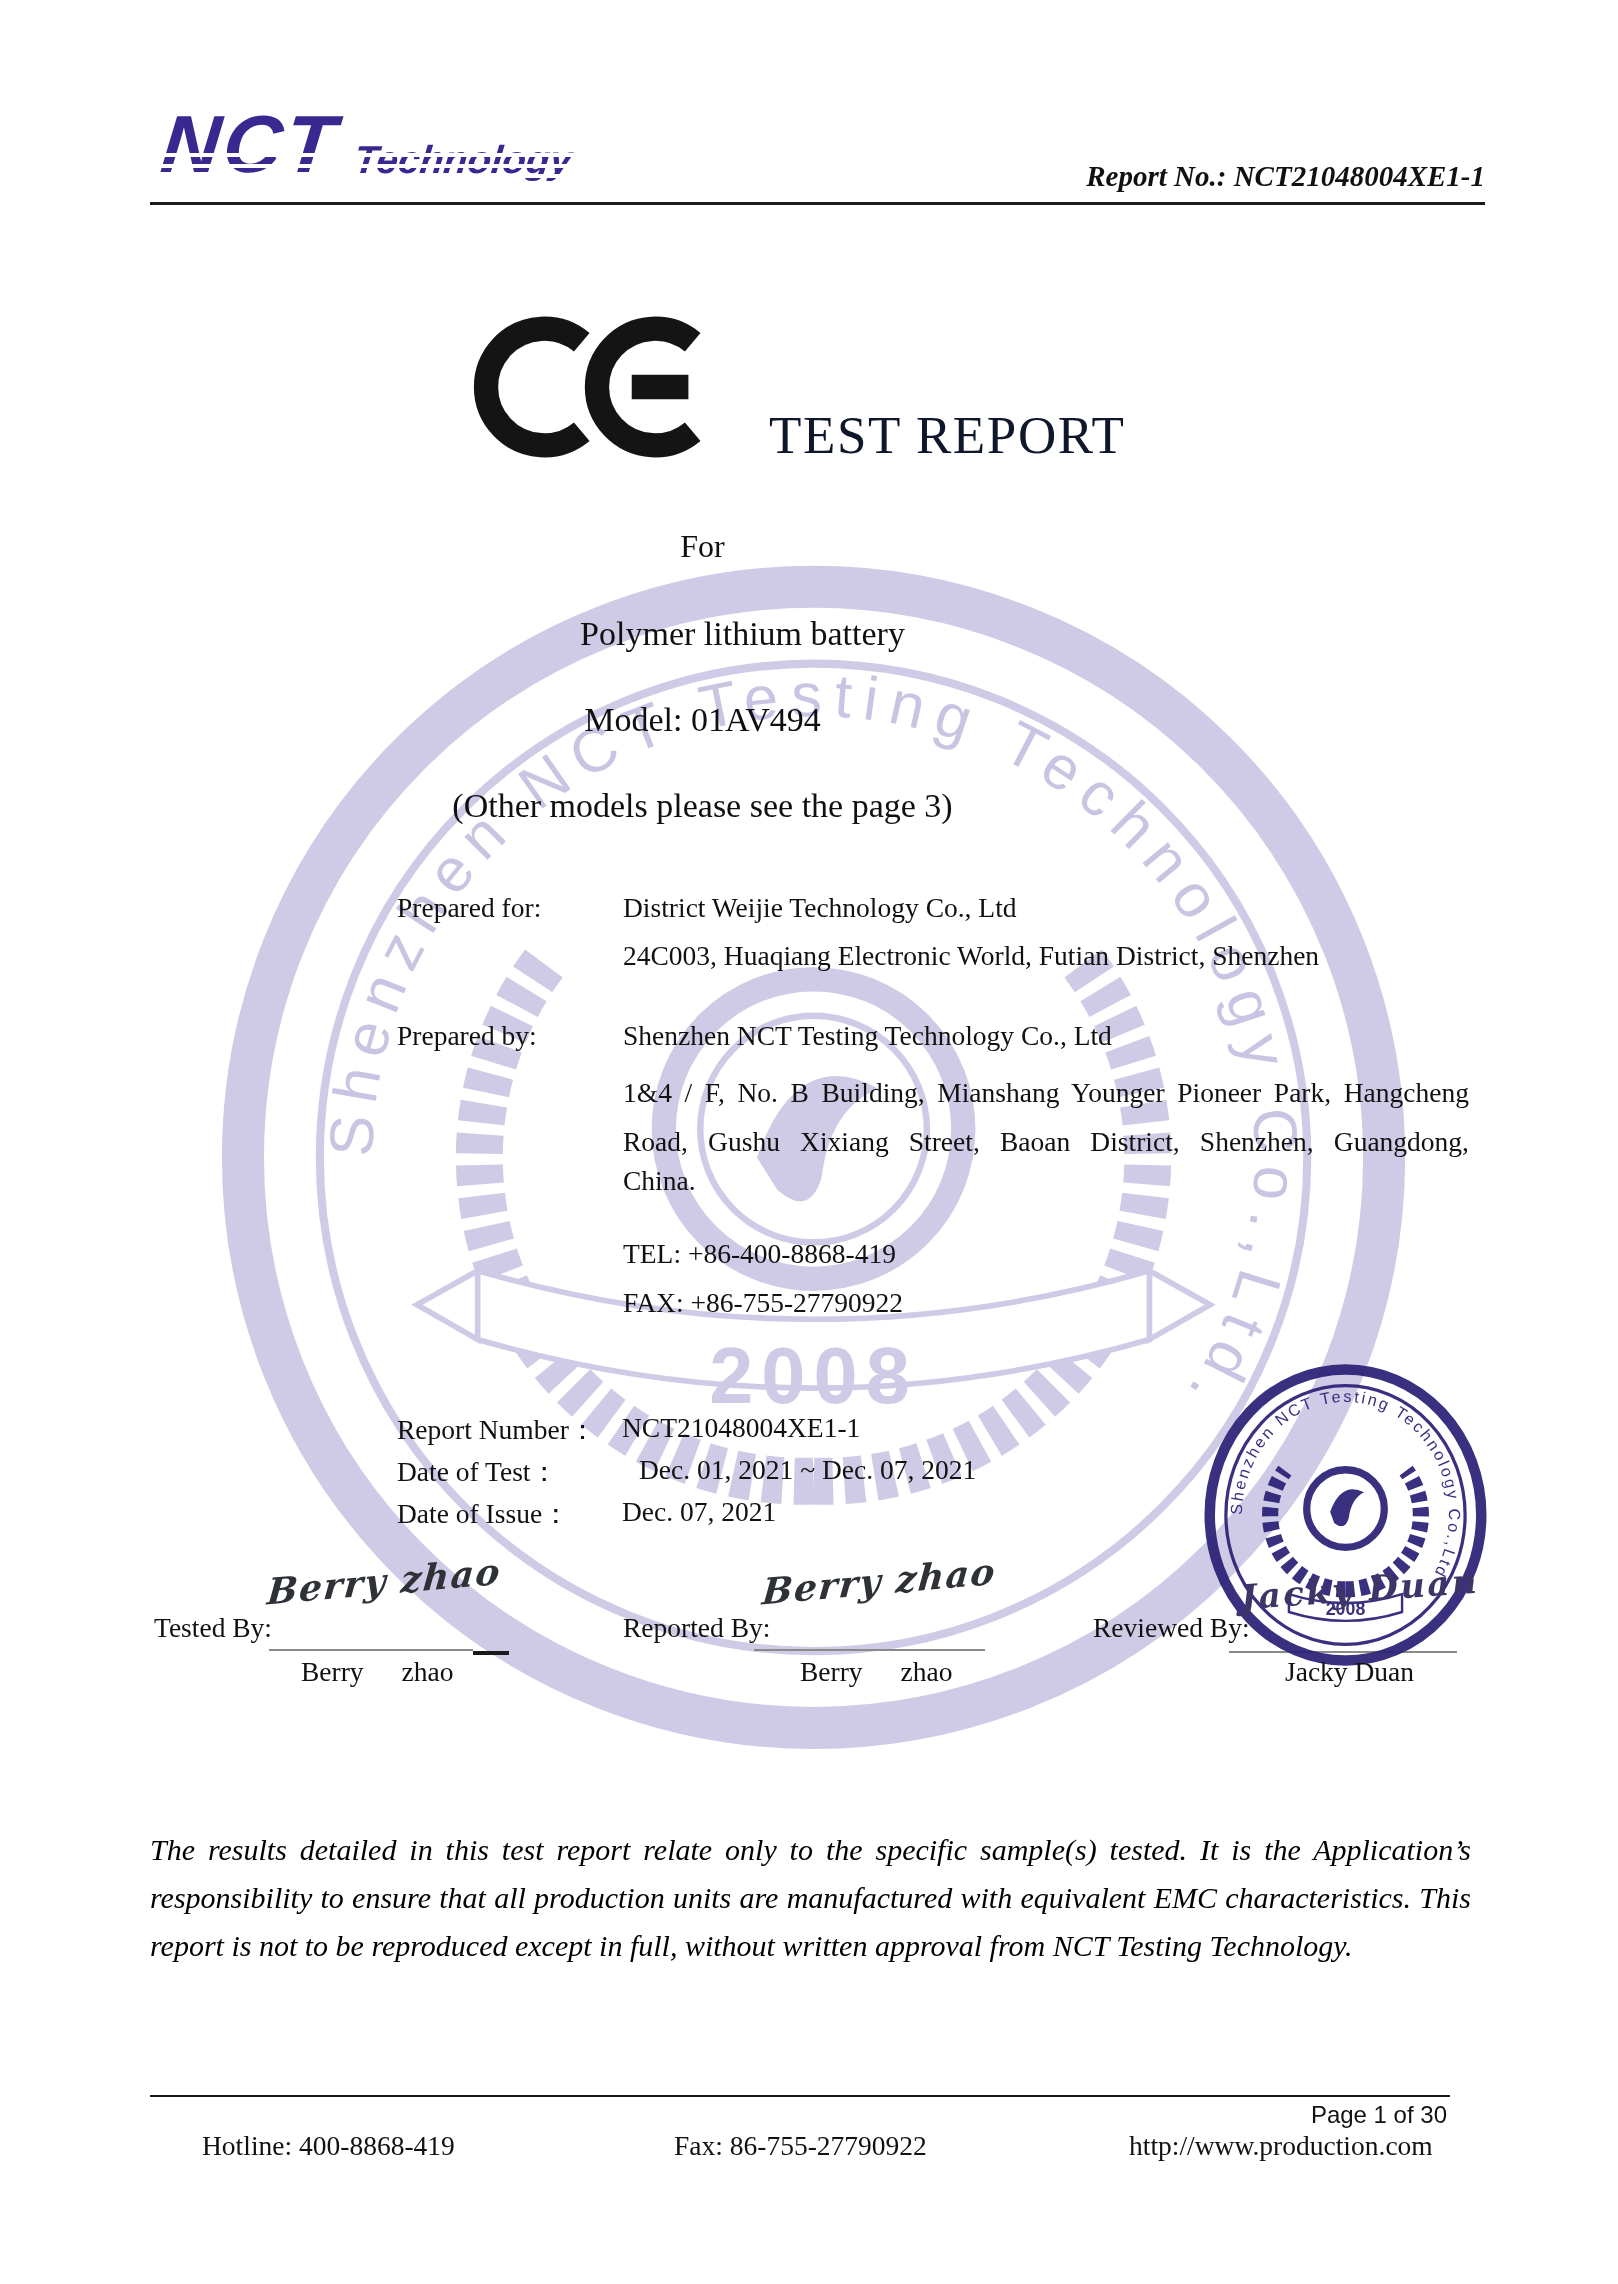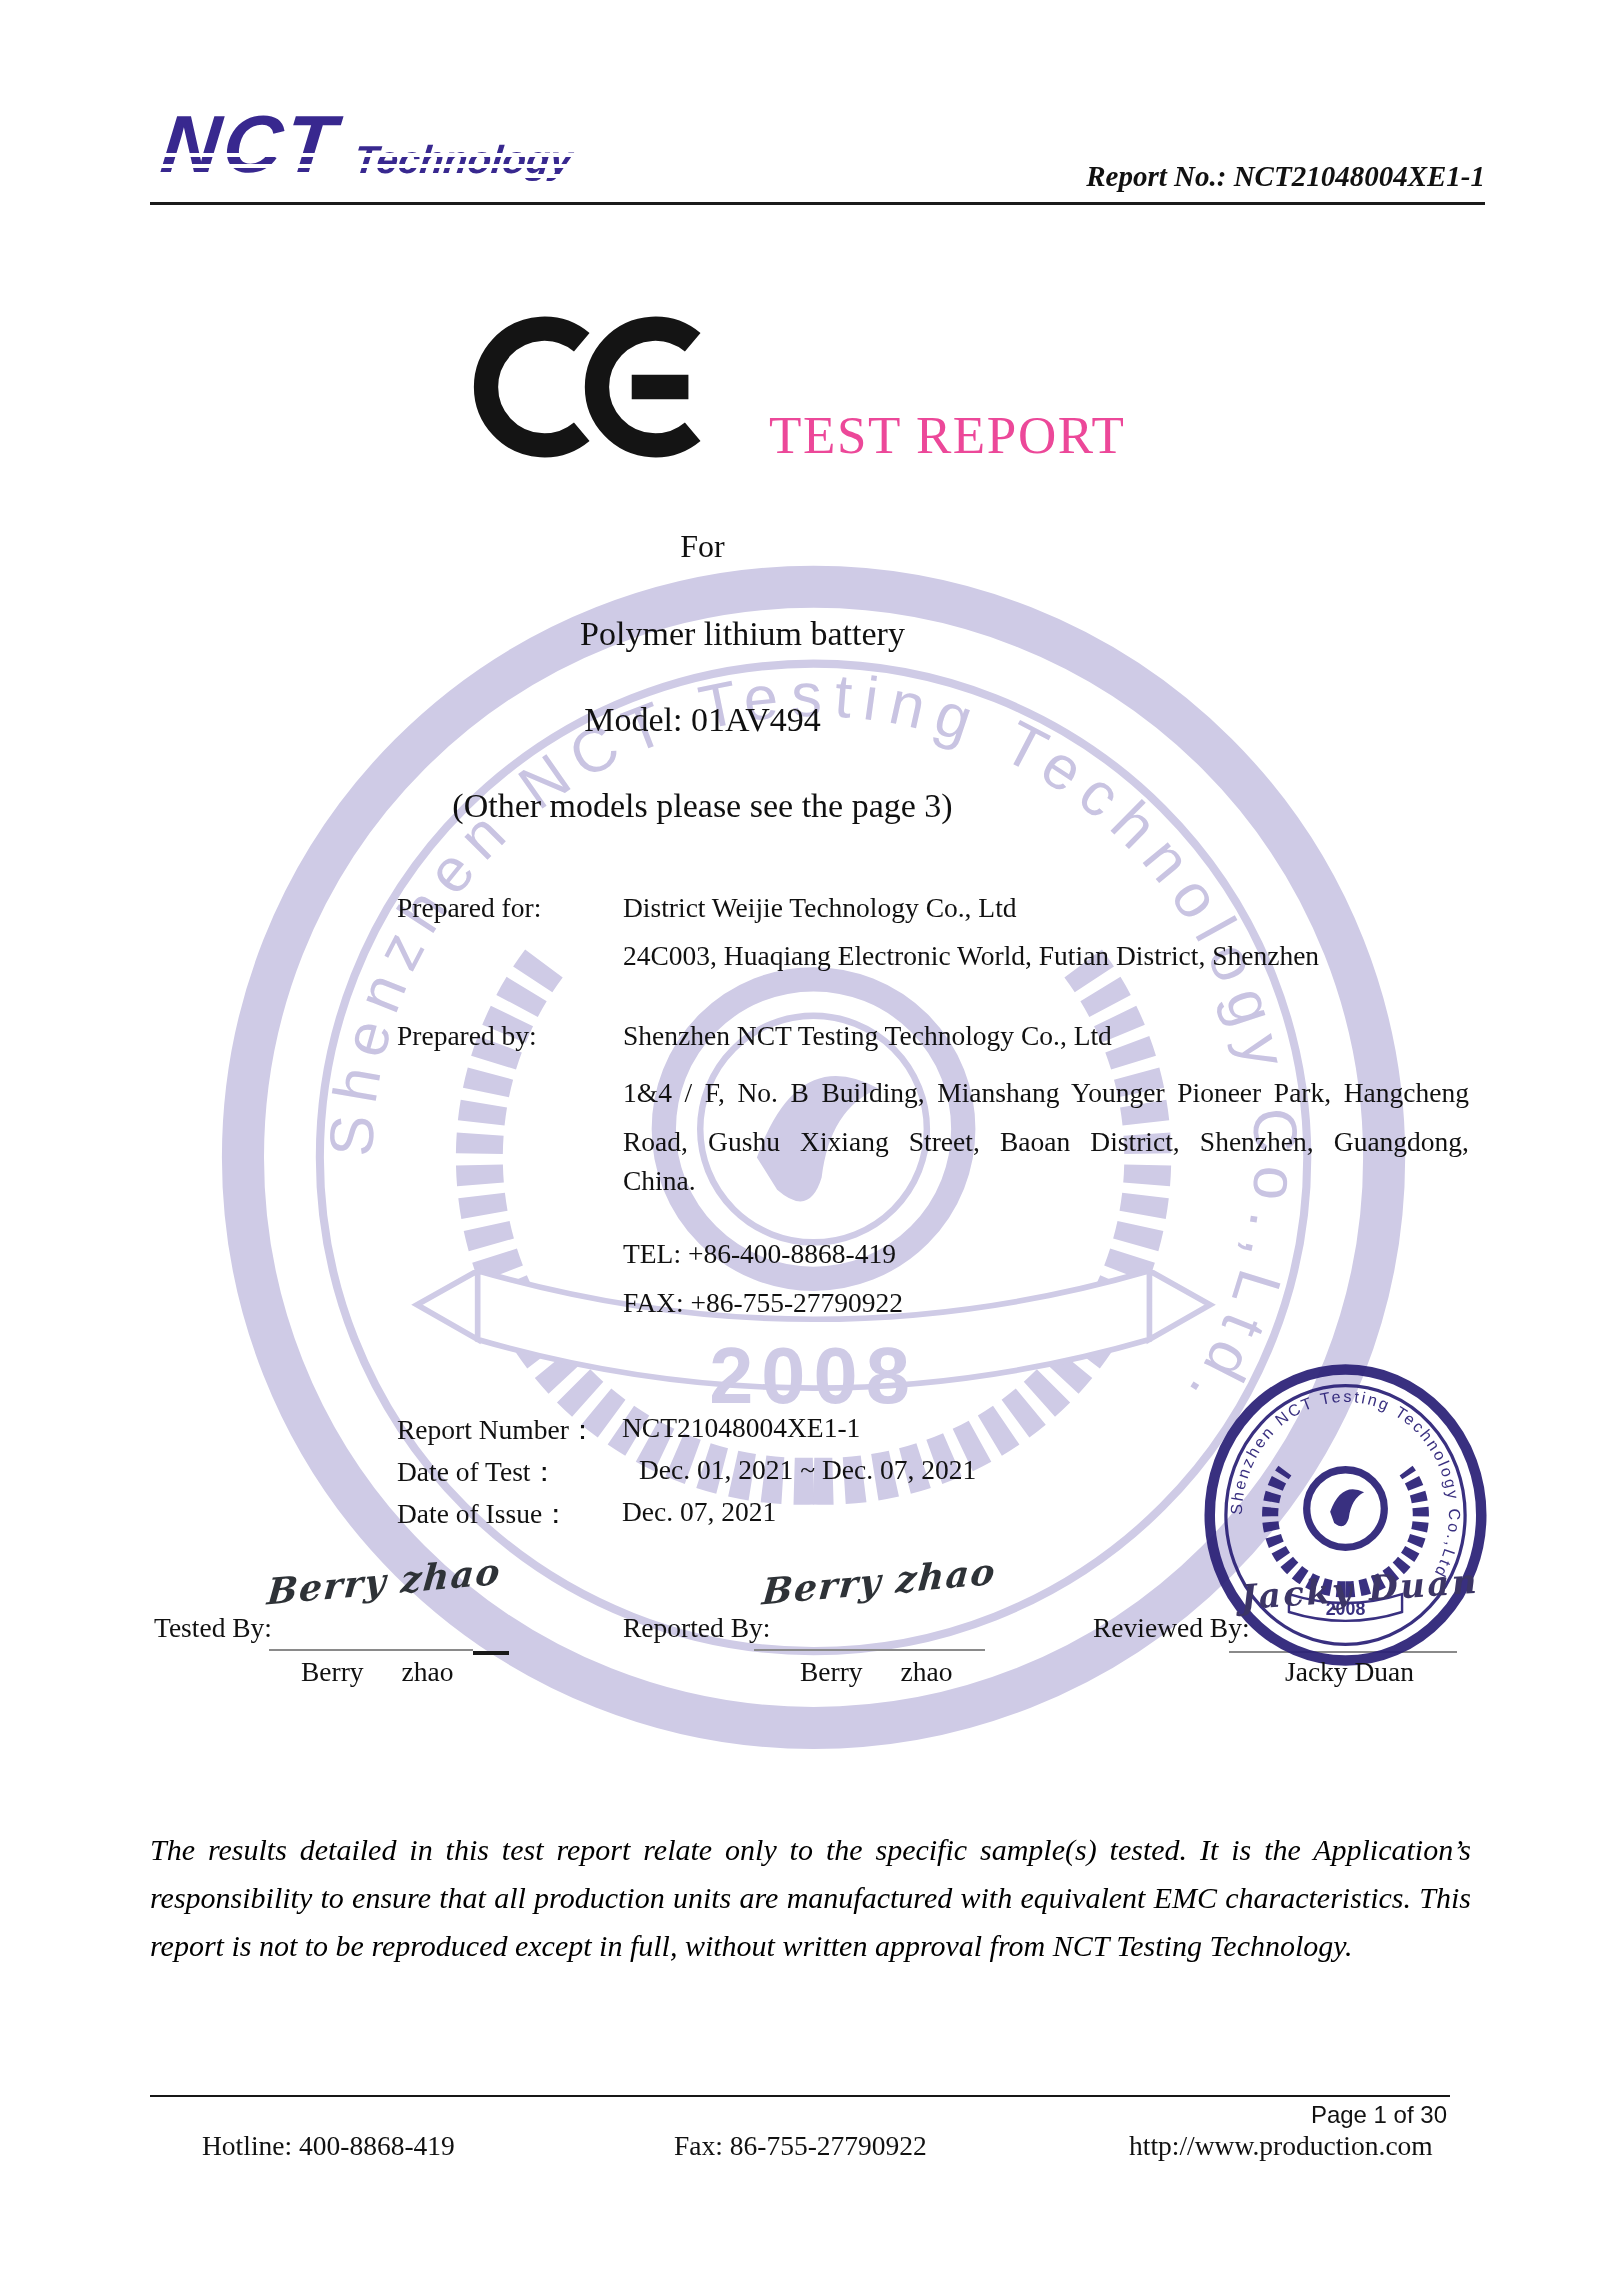--- a/index.html
+++ b/index.html
@@ -14,21 +14,21 @@
   .logo-main{font-family:"Liberation Sans",sans-serif;font-weight:bold;font-style:italic;
     font-size:81px;line-height:1;color:#38288f;letter-spacing:3.2px;transform:skewX(-6deg);}
   .logo-sub{font-family:"Liberation Sans",sans-serif;font-weight:bold;font-style:italic;
     font-size:39px;line-height:1;color:#38288f;padding-bottom:6.5px;transform:skewX(-6deg);}
   .logo-stripes{left:154px;top:147px;width:453px;height:60px;z-index:4;pointer-events:none;
     background:repeating-linear-gradient(180deg,transparent 0 6.5px,#ffffff 6.5px 10.5px);}
   .report-no{top:160px;right:134px;font-size:29px;font-weight:bold;font-style:italic;z-index:3;}
   .header-rule{left:150px;top:202px;width:1335px;height:3.2px;background:#1b1b1b;z-index:3;}
   
   .ce{left:473px;top:306px;z-index:3;}
-  .title{left:769px;top:405px;font-size:53px;letter-spacing:1.6px;color:#ec4899;z-index:3;}
+  .title{left:769px;top:405px;font-size:53px;letter-spacing:1.6px;color:#0f172a;z-index:3;}
   .cline{left:0;width:1405px;text-align:center;z-index:3;font-size:34px;color:#101010;}
   .l-for{top:528px;font-size:32px;}
   .l-prod{top:615px;margin-left:40px;}
   .l-model{top:701px;}
   .l-other{top:787px;}
   
   .lab{font-size:27.5px;z-index:3;}
   .val{font-size:27.5px;z-index:3;}
   .just{width:846px;text-align:justify;text-align-last:justify;line-height:49px;}
   

